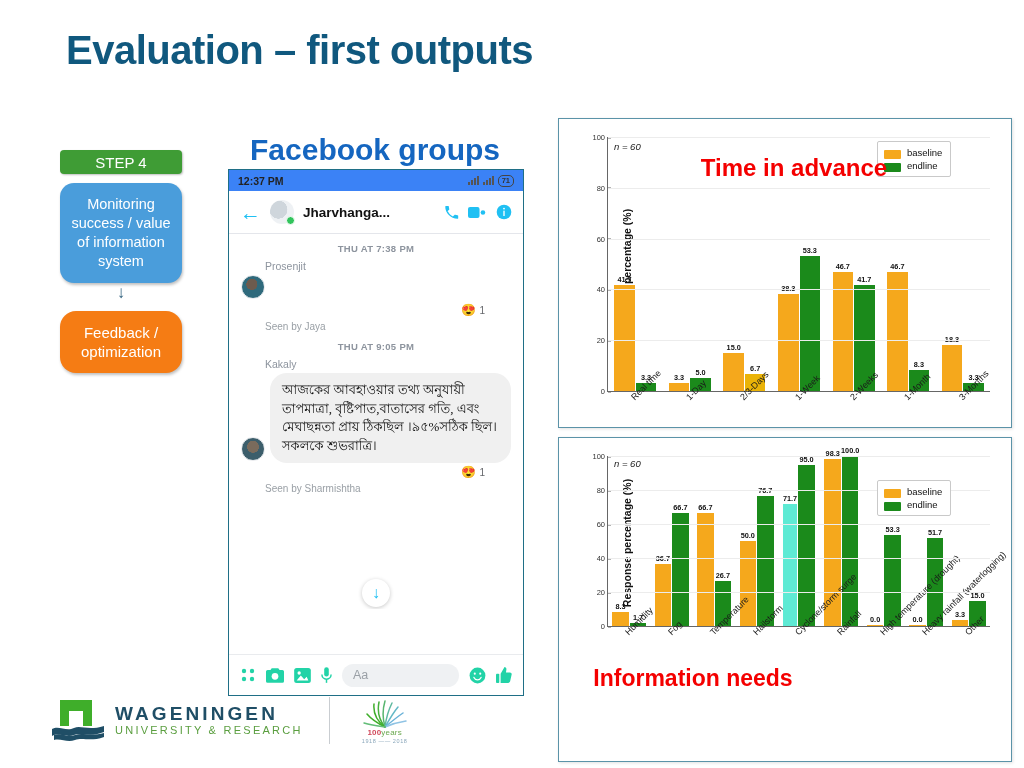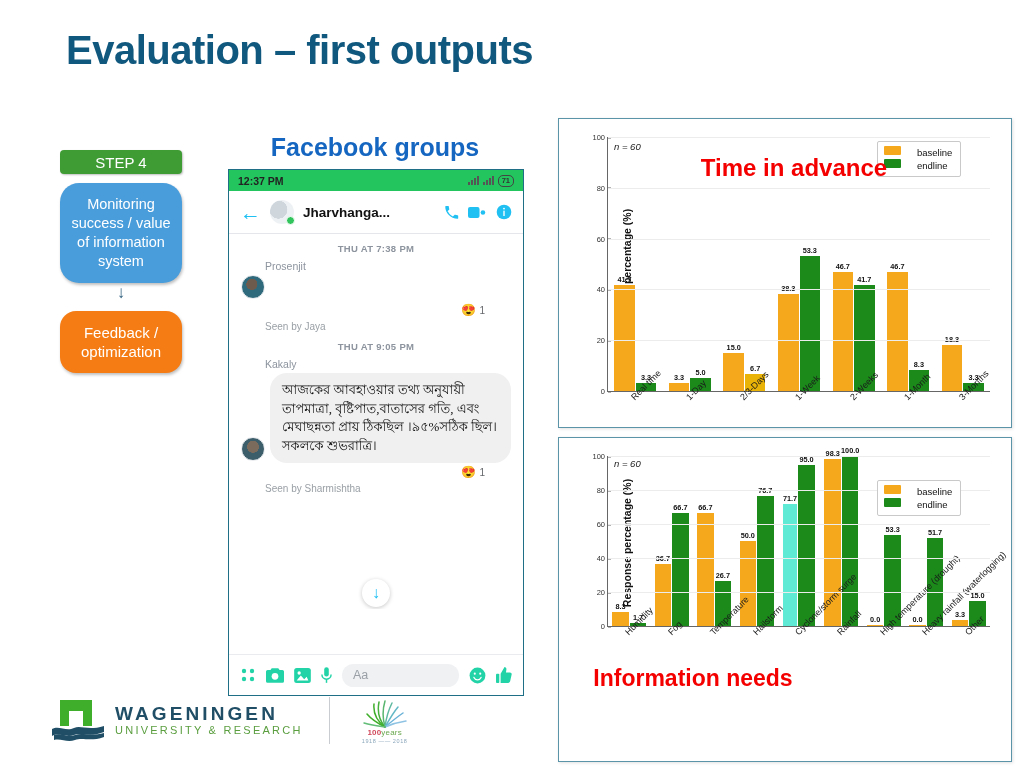--- a/index.html
+++ b/index.html
@@ -22,40 +22,40 @@
   .step-badge{
     width:122px;height:24px;border-radius:4px;background:#3f9c35;
     color:#fff;font-size:15px;display:flex;align-items:center;
     justify-content:center;box-shadow:1px 1px 2px rgba(0,0,0,.25);
   }
   .flow-box{
     width:108px;border-radius:14px;color:#fff;text-align:center;
     font-size:14.5px;line-height:19px;padding:12px 7px;
     box-shadow:1px 2px 3px rgba(0,0,0,.25);margin-top:9px;
   }
-  .flow-blue{background:#4a9ddb;border-radius:19px;}
+  .flow-blue{background:#4a9ddb;}
   .flow-orange{background:#f57c14;border-radius:16px;font-size:15px;}
   .flow-arrow{
     width:122px;text-align:center;color:#2e5f7c;font-size:17px;
     line-height:14px;height:16px;margin-top:3px;
   }
 
   
   #fb-heading{
     position:absolute;left:250px;top:133px;width:250px;text-align:center;
-    font-size:25px;font-weight:bold;color:#1566c0;white-space:nowrap;
+    font-size:30px;font-weight:bold;color:#1566c0;white-space:nowrap;
   }
   #phone{
     position:absolute;left:228px;top:169px;width:296px;height:527px;
     background:#ffffff;border:1.5px solid #1f6f86;box-sizing:border-box;
     display:flex;flex-direction:column;overflow:hidden;
   }
   .statusbar{
     height:21px;display:flex;align-items:center;justify-content:space-between;
-    padding:0 9px;font-size:10.5px;color:#222;font-weight:bold;background:#22c55e;
+    padding:0 9px;font-size:10.5px;color:#222;font-weight:bold;background:#3b82f6;
   }
   .status-right{display:flex;align-items:center;gap:4px;}
   .bars{display:flex;align-items:flex-end;gap:1px;height:9px;}
   .bars i{display:block;width:2px;background:#555;}
   .bars i:nth-child(1){height:3px}.bars i:nth-child(2){height:5px}
   .bars i:nth-child(3){height:7px}.bars i:nth-child(4){height:9px}
   .batt{
     border:1.2px solid #444;border-radius:5px;font-size:7.5px;
     padding:0 3px;line-height:10px;font-weight:bold;color:#333;
   }
@@ -148,21 +148,21 @@
   }
   .yt::after{
     content:"";position:absolute;left:100%;top:50%;width:3px;height:1px;background:#666;
   }
   .gridline{position:absolute;left:0;right:0;height:1px;background:#ececec;}
   .nlab{position:absolute;font-size:9.5px;color:#222;font-style:italic;}
   .legend{
     position:absolute;background:#fff;border:1px solid #c9c9c9;border-radius:2px;
     padding:4px 8px 4px 6px;font-size:9.5px;color:#111;line-height:13px;
   }
-  .legend .lrow{display:flex;align-items:flex-start;gap:16px;}
+  .legend .lrow{display:flex;align-items:flex-end;gap:6px;}
   .legend .sw{width:17px;height:9px;display:block;border-radius:1px;}
   .redtitle{
     position:absolute;color:#f40000;font-weight:bold;text-align:center;
     line-height:1.05;
   }
   .bars-area{position:absolute;left:0;right:0;bottom:0;top:0;}
   .grp{position:absolute;bottom:0;display:flex;align-items:flex-end;
        justify-content:center;gap:1px;height:100%;}
   .bar{position:relative;display:block;}
   .bar .vlab{

